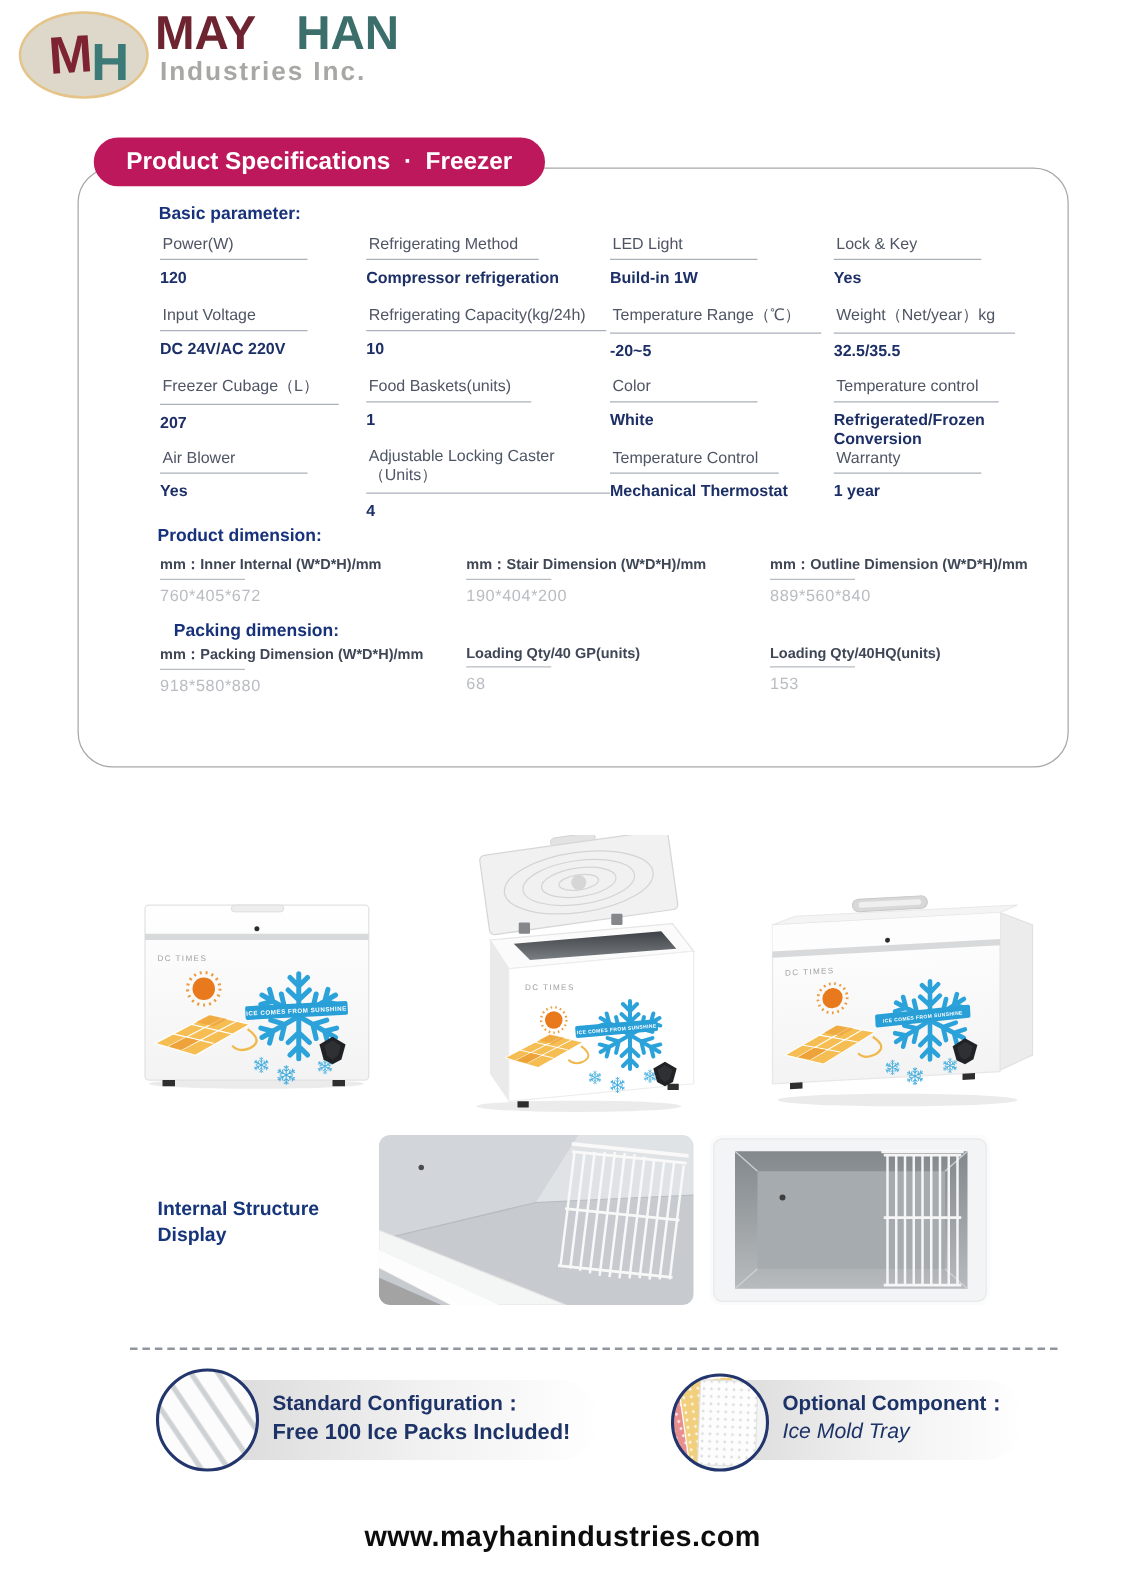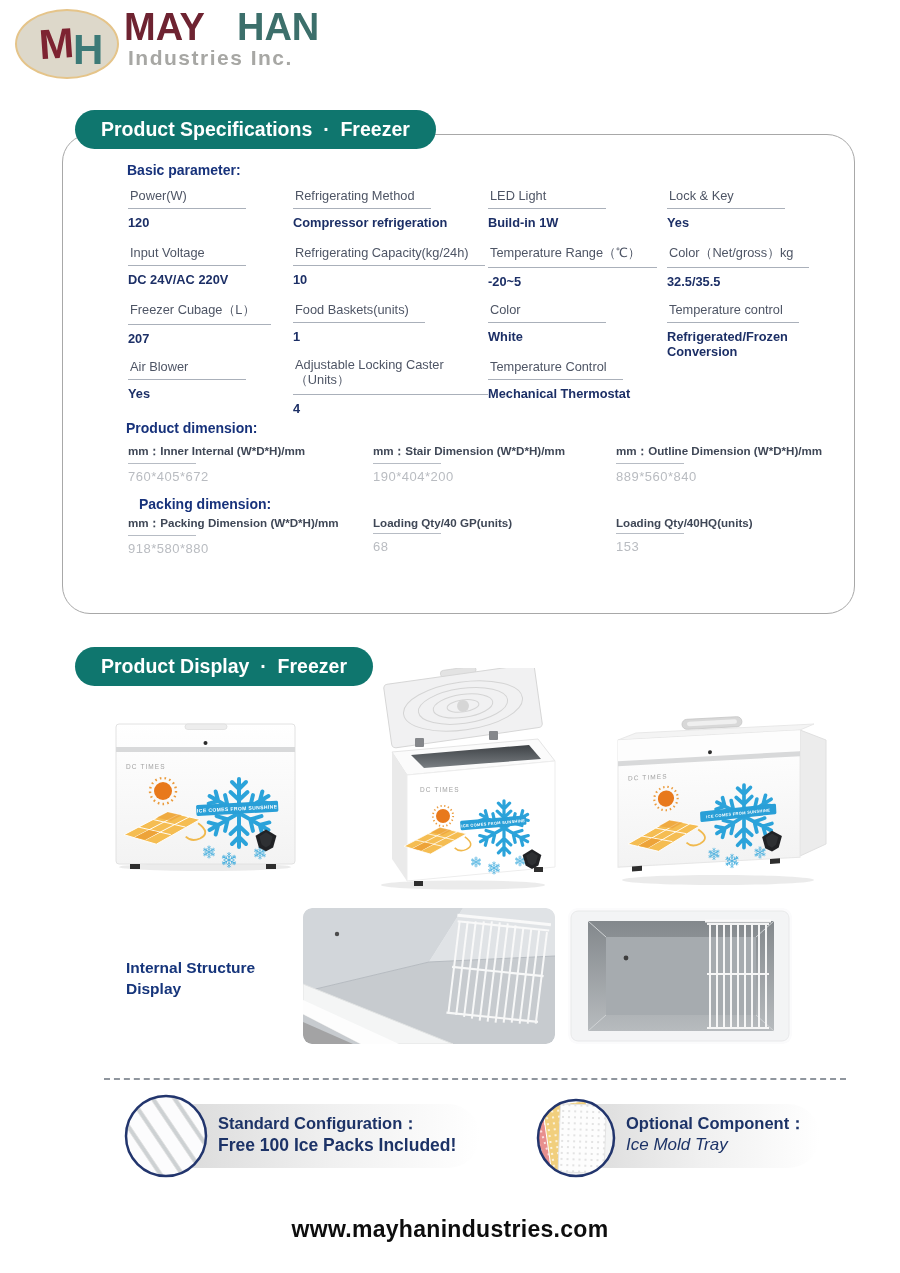--- a/index.html
+++ b/index.html
@@ -12,21 +12,21 @@
   .mono-m{position:absolute;left:22px;top:12px;font-size:42px;font-weight:800;color:#7d2331;
           transform:rotate(-4deg);line-height:1;}
   .mono-h{position:absolute;left:56px;top:18px;font-size:42px;font-weight:800;color:#3c7a77;line-height:1;}
   .brand{position:absolute;left:124px;top:8px;font-size:38px;font-weight:800;letter-spacing:0px;line-height:1;}
   .brand .p1{color:#6e2331;} .brand .p2{color:#3c6f6b;margin-left:32px;}
   .brand-sub{position:absolute;left:128px;top:46px;font-size:21px;font-weight:700;color:#a7a7a4;letter-spacing:1.5px;}
 
   
   .spec-card{position:absolute;left:62px;top:134px;width:791px;height:478px;background:#fff;
              border:1.5px solid #a8a8a8;border-radius:28px;}
-  .pill{position:absolute;height:39px;line-height:39px;padding:0 26px;background:#0f766e;color:#fff;
+  .pill{position:absolute;height:39px;line-height:39px;padding:0 26px;background:#be185d;color:#fff;
         font-weight:700;font-size:19.5px;border-radius:21px;white-space:pre;z-index:5;}
   .pill-spec{left:75px;top:110px;}
   .pill-display{left:75px;top:647px;}
   .sec-head{position:absolute;font-size:14px;font-weight:700;color:#17327b;margin-left:28px;}
 
   .param-grid{position:absolute;left:128px;top:186px;width:716px;display:grid;
               grid-template-columns:165px 195px 179px 177px;grid-auto-rows:57px;}
   .p-label{display:inline-block;font-size:12.8px;color:#4e5565;padding:0 16px 5px 2px;min-width:100px;
            border-bottom:1px solid #aab0ba;}
   .p-value{display:block;margin-top:6px;font-size:12.8px;font-weight:700;color:#1c2f66;}
@@ -130,28 +130,29 @@
   <div class="sec-head" style="left:99px;top:162px;">Basic parameter:</div>
 
   <div class="param-grid">
     <div><span class="p-label">Power(W)</span><span class="p-value">120</span></div>
     <div><span class="p-label">Refrigerating Method</span><span class="p-value">Compressor refrigeration</span></div>
     <div><span class="p-label">LED Light</span><span class="p-value">Build-in 1W</span></div>
     <div><span class="p-label">Lock &amp; Key</span><span class="p-value">Yes</span></div>
     <div><span class="p-label">Input Voltage</span><span class="p-value">DC 24V/AC 220V</span></div>
     <div><span class="p-label">Refrigerating Capacity(kg/24h)</span><span class="p-value">10</span></div>
     <div><span class="p-label">Temperature Range（℃）</span><span class="p-value">-20~5</span></div>
-    <div><span class="p-label">Color（Net/gross）kg</span><span class="p-value">32.5/35.5</span></div>
+    <div><span class="p-label">Weight（Net/year）kg</span><span class="p-value">32.5/35.5</span></div>
     <div><span class="p-label">Freezer Cubage（L）</span><span class="p-value">207</span></div>
     <div><span class="p-label">Food Baskets(units)</span><span class="p-value">1</span></div>
     <div><span class="p-label">Color</span><span class="p-value">White</span></div>
     <div><span class="p-label">Temperature control</span><span class="p-value">Refrigerated/Frozen Conversion</span></div>
     <div><span class="p-label">Air Blower</span><span class="p-value">Yes</span></div>
     <div><span class="p-label">Adjustable Locking Caster（Units）</span><span class="p-value">4</span></div>
     <div><span class="p-label">Temperature Control</span><span class="p-value">Mechanical Thermostat</span></div>
+    <div><span class="p-label">Warranty</span><span class="p-value">1 year</span></div>
   </div>
 
   <div class="sec-head" style="left:98px;top:420px;">Product dimension:</div>
   <div class="dim-grid dim-a">
     <div>
         <div class="dim-label">mm：Inner Internal (W*D*H)/mm</div>
         <div class="dim-rule"></div>
         <div class="dim-value">760*405*672</div>
       </div>
     <div>
@@ -178,21 +179,20 @@
         <div class="dim-rule"></div>
         <div class="dim-value">68</div>
       </div>
     <div>
         <div class="dim-label">Loading Qty/40HQ(units)</div>
         <div class="dim-rule"></div>
         <div class="dim-value">153</div>
       </div>
   </div>
 
-  <div class="pill pill-display">Product Display  ·  Freezer</div>
 
   <div class="img-abs" style="left:108px;top:714px;width:195px;height:158px;">
     <svg viewBox="0 0 195 158" width="195" height="158">
       <ellipse cx="97" cy="153" rx="86" ry="4" fill="#d8d8d8" opacity="0.5"></ellipse>
       <rect x="8" y="10" width="179" height="140" rx="3" fill="url(#bodyG)" stroke="#e2e2e2"></rect>
       <rect x="77" y="10" width="42" height="5.5" rx="2.7" fill="#ededed" stroke="#dbdbdb" stroke-width="0.7"></rect>
       <rect x="8" y="33" width="179" height="5" fill="#d8d9da"></rect>
       <circle cx="97.5" cy="29" r="2" fill="#2b2b2b"></circle>
       <text class="fz-brand" x="18" y="55">DC TIMES</text>
       <use href="#sun" transform="translate(55,77)"></use>

